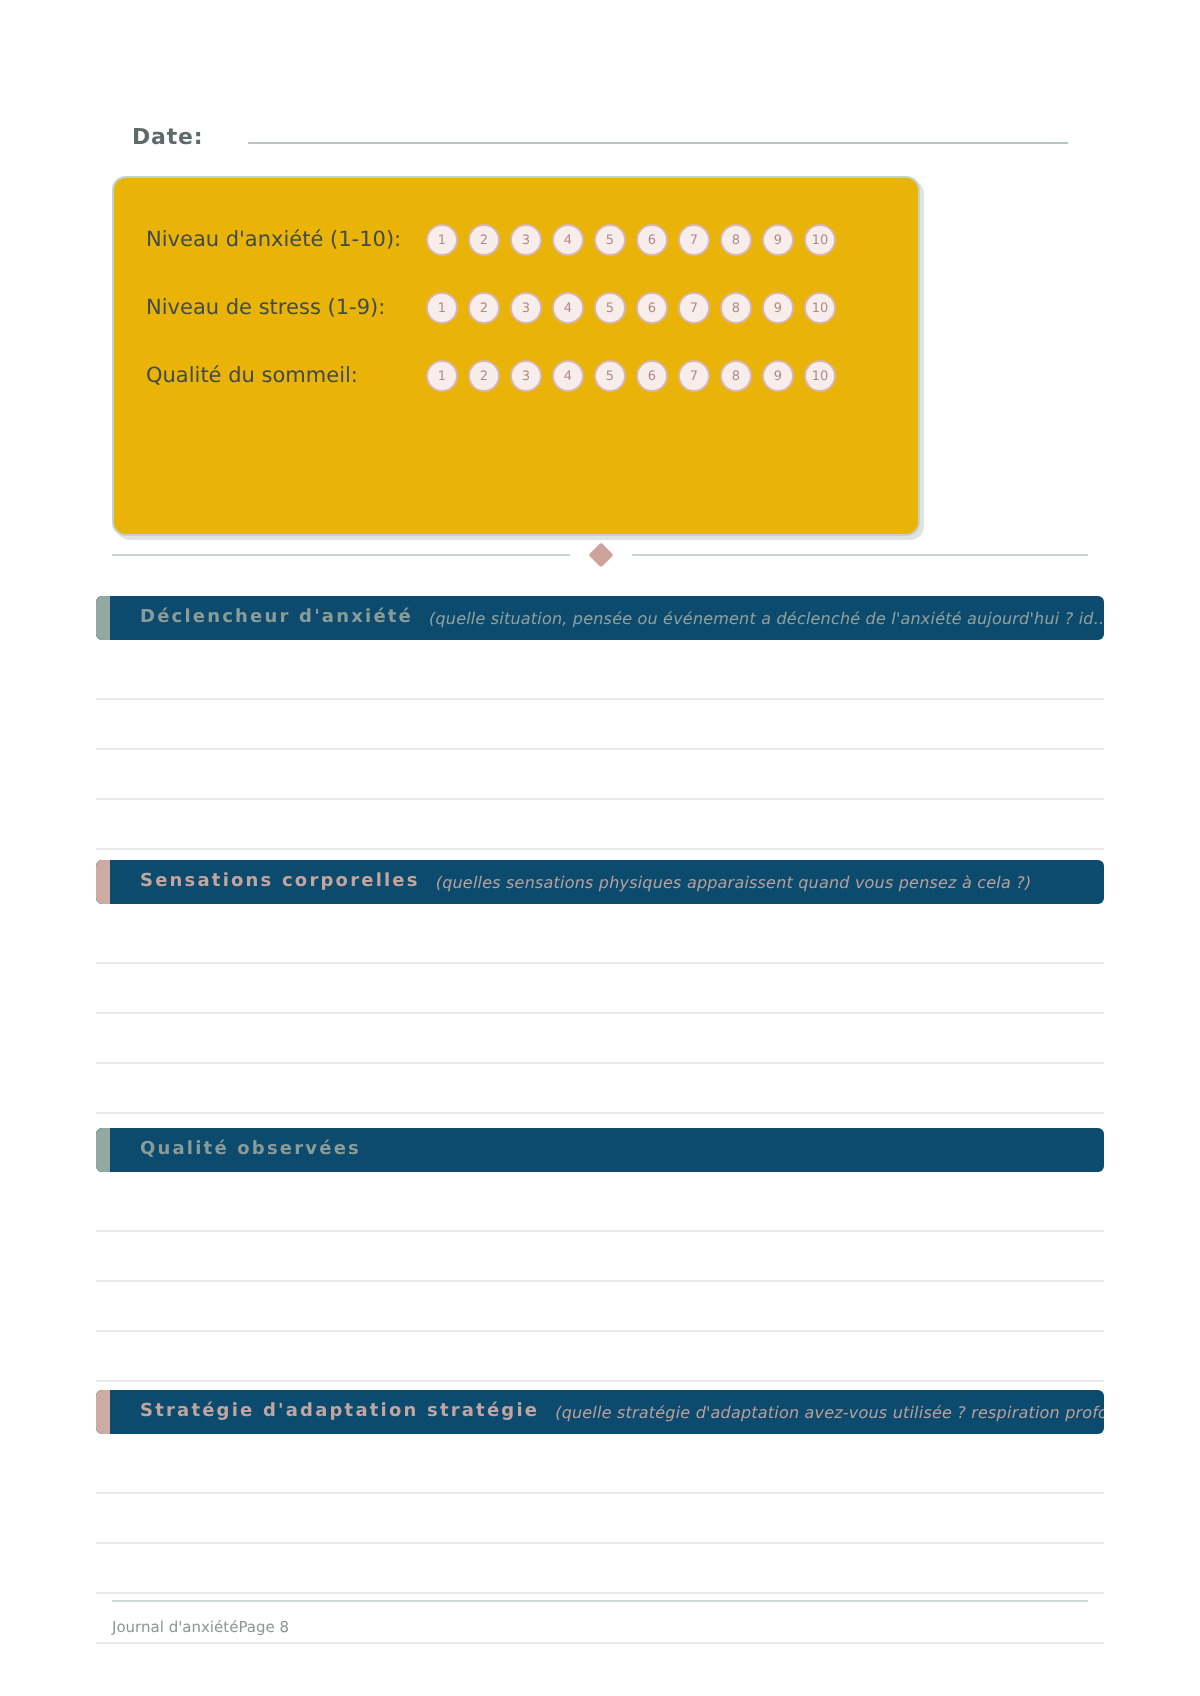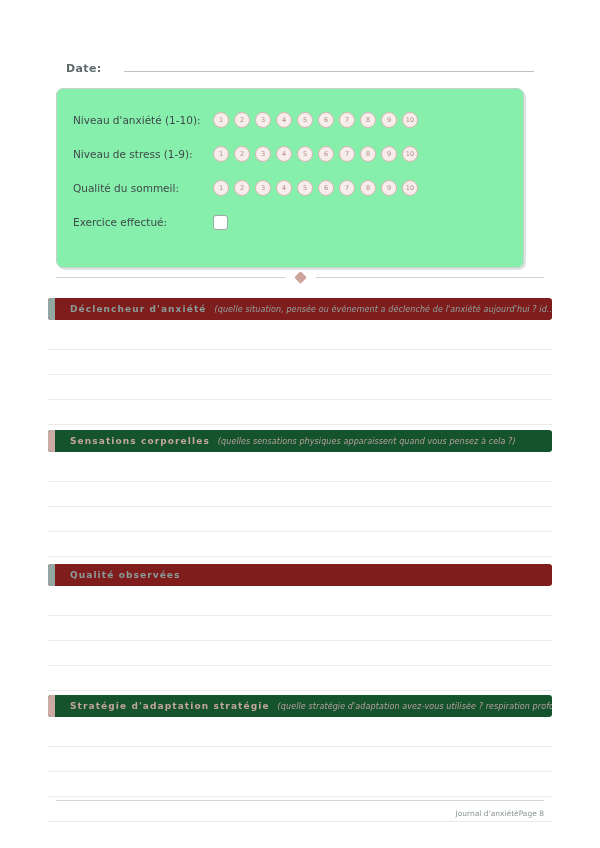--- a/index.html
+++ b/index.html
@@ -42,23 +42,23 @@
     margin-left: 22px;
     border-bottom: 1px solid #b9c3c1;
     height: 12px;
   }
 
   
   .summary-box {
     position: absolute;
     left: 56px;
     top: 88px;
-    width: 468px;
+    width: 404px;
     height: 180px;
-    background: #86efac;
+    background: #eab308;
     border: 1px solid #c4d2cc;
     border-radius: 7px;
     box-shadow: 2px 2px 0 rgba(150,165,160,0.30);
     padding: 14px 16px 10px 16px;
   }
   .srow {
     display: flex;
     align-items: center;
     height: 34px;
   }
@@ -147,47 +147,47 @@
   }
   .sec-hint {
     font-size: 8px;
     font-style: italic;
     letter-spacing: 0.1px;
     overflow: hidden;
     text-overflow: clip;
   }
 
   
-  .v-green .sec-header { background: #7f1d1d; }
+  .v-green .sec-header { background: #0c4a6e; }
   .v-green .accent { background: #93a8a3; }
   .v-green .sec-title { color: #8a9c98; }
   .v-green .sec-hint { color: #91a19d; }
 
   
-  .v-rose .sec-header { background: #14532d; }
+  .v-rose .sec-header { background: #0c4a6e; }
   .v-rose .accent { background: #cdaba5; }
   .v-rose .sec-title { color: #c3a59f; }
   .v-rose .sec-hint { color: #b9a09b; }
 
   .lines { margin-top: 5px; }
   .wline {
     height: 25px;
     border-bottom: 1px solid #e9eaea;
   }
 
   
   .footer {
     position: absolute;
     left: 56px;
     top: 800px;
     width: 488px;
     border-top: 1px solid #cfd8d6;
     padding-top: 8px;
     display: flex;
-    justify-content: flex-end;
+    justify-content: flex-start;
     font-size: 7.5px;
     color: #8c9795;
   }
 </style>
 </head>
 <body>
 
 <div class="page">
 
   <div class="date-row">
@@ -234,24 +234,20 @@
           <span class="circ">3</span>
           <span class="circ">4</span>
           <span class="circ">5</span>
           <span class="circ">6</span>
           <span class="circ">7</span>
           <span class="circ">8</span>
           <span class="circ">9</span>
           <span class="circ">10</span>
         </span>
       </div>
-      <div class="srow">
-        <span class="srow-label">Exercice effectué:</span>
-        <span class="chk"></span>
-      </div>
     </div>
 
   <div class="divider">
     <span class="dline"></span>
     <span class="diamond"></span>
     <span class="dline"></span>
   </div>
 
   <div id="sections-host">
       <div class="section v-green" style="top: 298px;">

